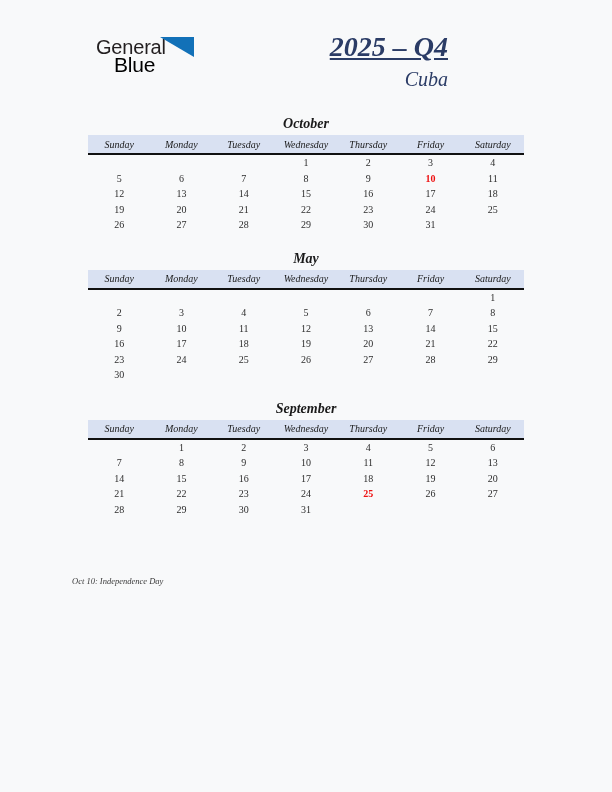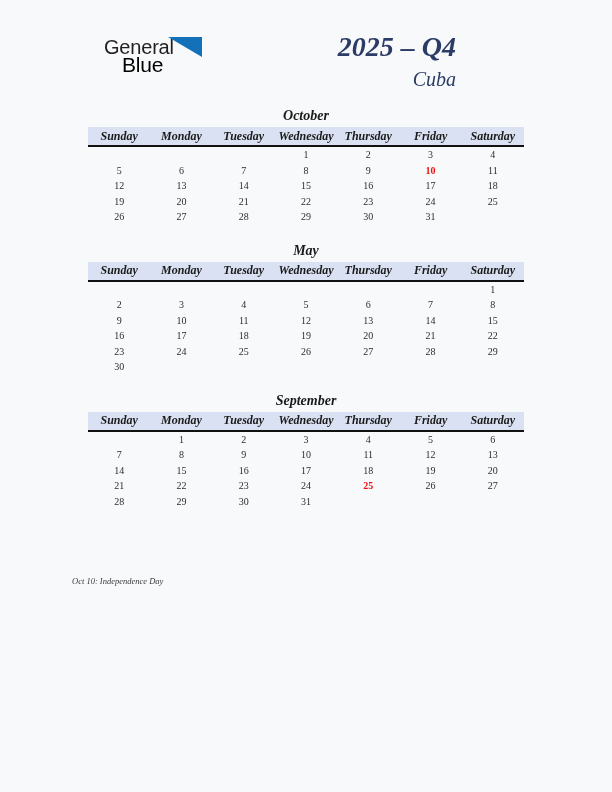--- a/index.html
+++ b/index.html
@@ -11,21 +11,21 @@
     height: 792px;
     background: #f8f9fa;
     font-family: "Liberation Serif", serif;
     position: relative;
     overflow: hidden;
   }
 
   
   .page-header {
     position: absolute;
-    top: 0; left: 16px;
+    top: 0; left: 8px;
     width: 528px;
     height: 112px;
   }
 
   .logo {
     position: absolute;
     left: 88px;
     top: 35px;
     width: 190px;
     height: 46px;
@@ -62,37 +62,38 @@
     text-align: right;
   }
   .title-main {
     font-family: "Liberation Serif", serif;
     font-style: italic;
     font-weight: bold;
     font-size: 28px;
     color: #2b3c66;
     line-height: 34px;
     white-space: nowrap;
+    text-decoration: underline;
   }
   .title-sub {
     font-family: "Liberation Serif", serif;
     font-style: italic;
     font-weight: normal;
     font-size: 20px;
     color: #2b3c66;
     line-height: 26px;
     margin-top: 2px;
     white-space: nowrap;
   }
 
   
   .months {
     position: absolute;
     left: 88px;
-    top: 104px;
+    top: 112px;
     width: 436px;
   }
   .month-block {
     width: 436px;
     margin-bottom: 14px;
   }
   .month-title {
     text-align: center;
     font-family: "Liberation Serif", serif;
     font-style: italic;
@@ -104,22 +105,22 @@
   }
   table.cal {
     border-collapse: collapse;
     width: 436px;
     table-layout: fixed;
   }
   table.cal thead th {
     background: #d9e1f2;
     font-family: "Liberation Serif", serif;
     font-style: italic;
-    font-weight: bold;
-    font-size: 12px;
+    font-weight: normal;
+    font-size: 10px;
     color: #1a1a1a;
     height: 18px;
     text-align: center;
     vertical-align: middle;
     border-bottom: 2px solid #111111;
     padding: 0;
   }
   table.cal tbody td {
     font-family: "Liberation Serif", serif;
     font-size: 10px;

